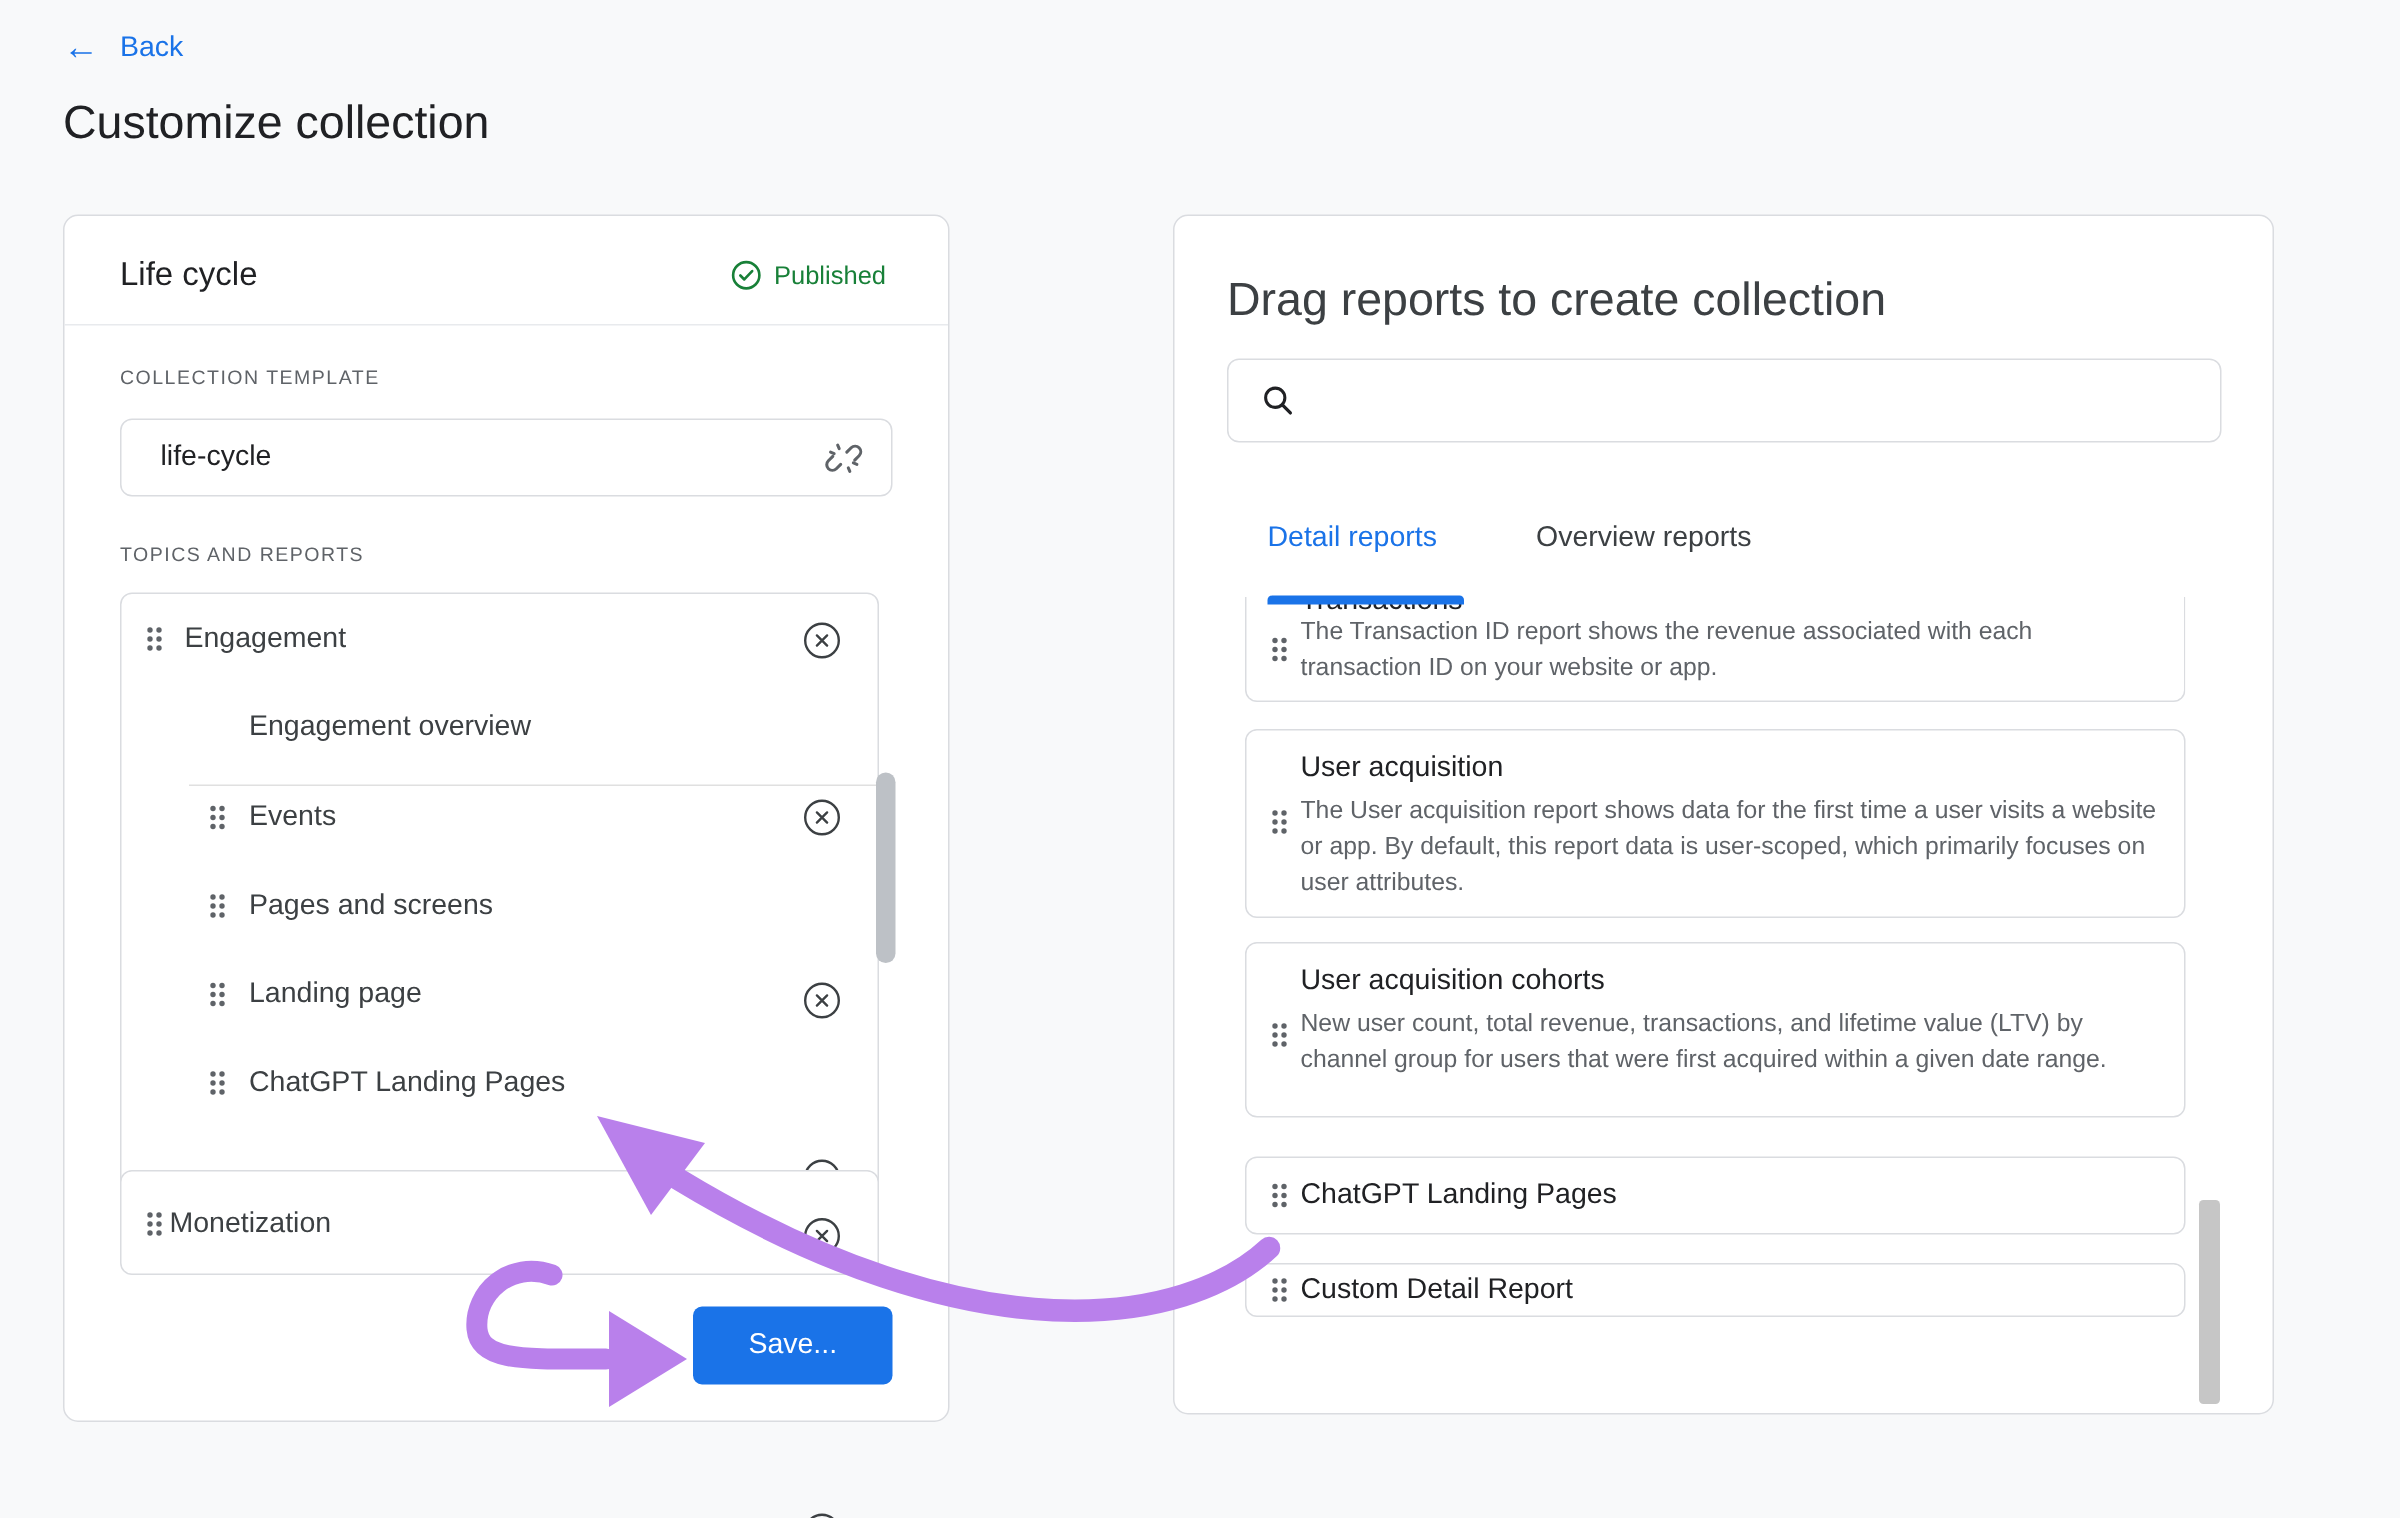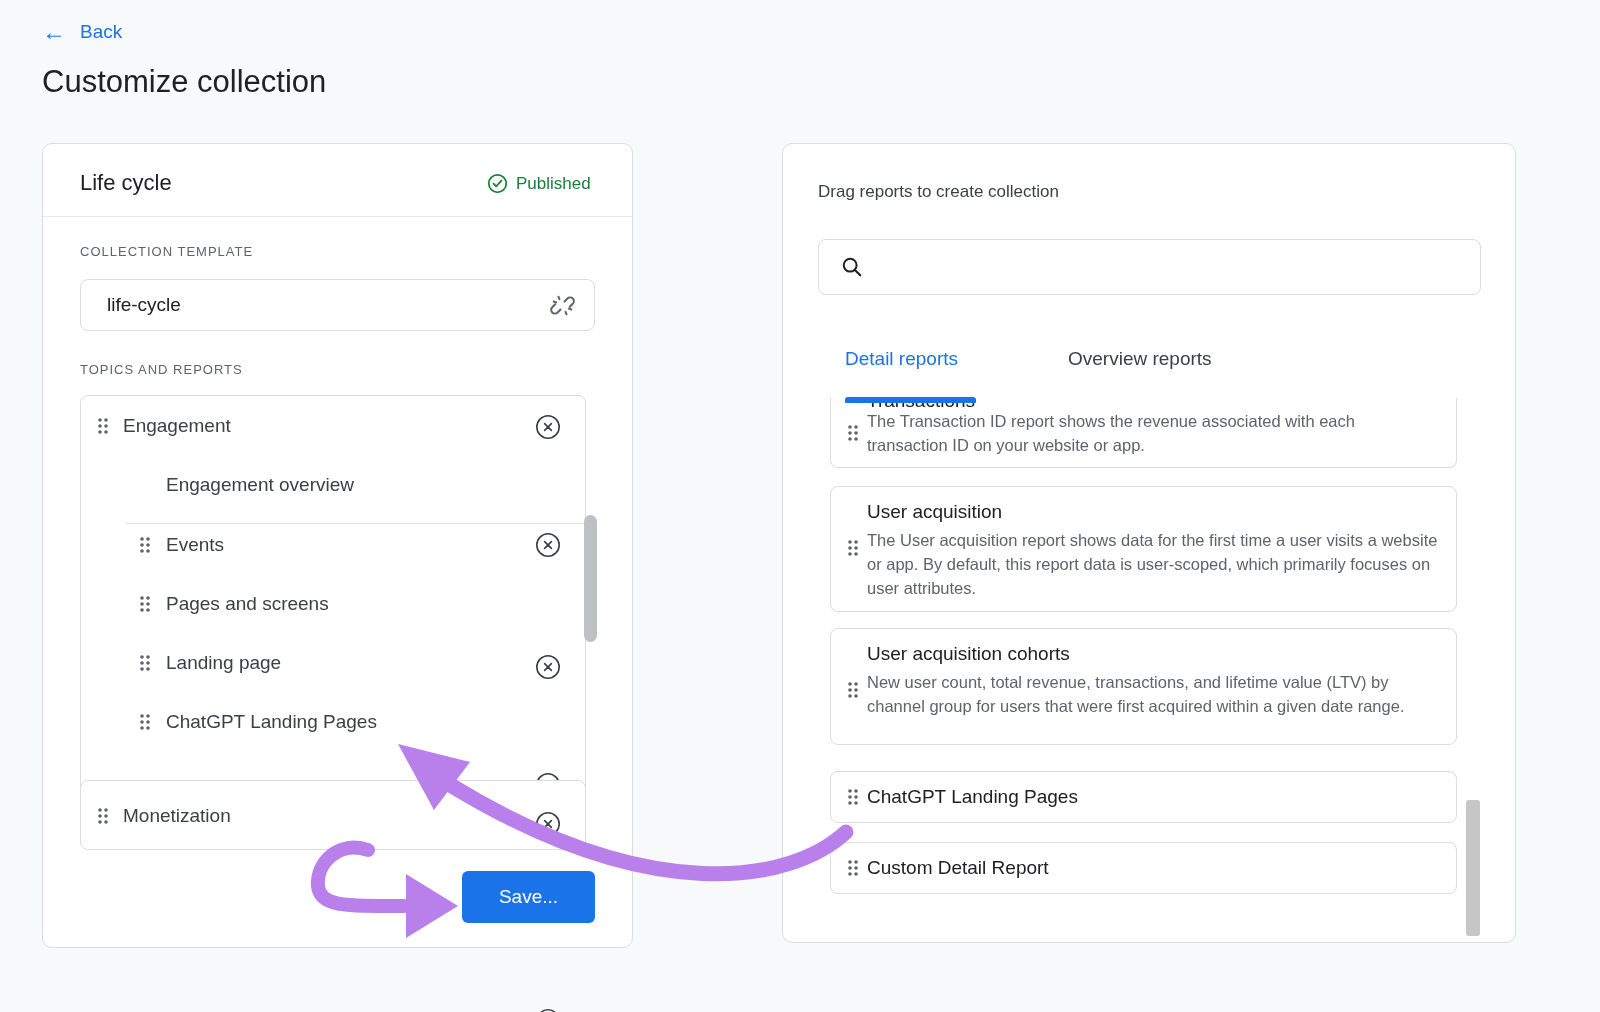--- a/index.html
+++ b/index.html
@@ -48,47 +48,47 @@
   .sub-divider { position:absolute; left:45px; right:0; top:127px; height:1px; background:#e0e0e0; }
 
   .inner-scrollbar { left:584px; top:515px; width:13px; height:127px;
     background:#bdc1c6; border-radius:7px; z-index:2; }
 
   .save-btn { left:462px; top:871px; width:133px; height:52px; background:#1a73e8;
     border:none; border-radius:6px; color:#fff; font-size:19px; font-weight:400;
     font-family:"Liberation Sans", sans-serif; cursor:pointer; z-index:1; }
 
   
-  .rp-title { left:818px; top:182px; font-size:17px; font-weight:400; color:#3c4043; }
+  .rp-title { left:818px; top:182px; font-size:31px; font-weight:400; color:#3c4043; }
   .search-box { left:818px; top:239px; width:663px; height:56px; border:1px solid #dadce0;
     border-radius:8px; background:#fff; display:flex; align-items:center; padding:0 16px 0 22px; gap:22px; }
   .search-box input { flex:1; border:none; outline:none; font-size:19px; color:#3c4043;
     font-family:"Liberation Sans", sans-serif; background:transparent; }
   .search-box input::placeholder { color:#5f6368; opacity:1; }
 
   .tab { top:348px; font-size:19px; cursor:pointer; }
   .tab-active { left:845px; color:#1a73e8; font-weight:500; }
-  .tab-inactive { left:1068px; color:#3c4043; font-weight:400; }
+  .tab-inactive { left:1024px; color:#3c4043; font-weight:400; }
   .tab-indicator { left:845px; top:397px; width:131px; height:6px; background:#1a73e8;
     border-radius:3px 3px 0 0; z-index:5; }
 
   .report-card { position:absolute; background:#fff; border:1px solid #dadce0;
     border-radius:8px; left:830px; width:627px; }
   .rc-handle { position:absolute; left:15px; width:14px; height:20px; }
   .rc-title { position:absolute; left:36px; font-size:19px; font-weight:500; color:#202124; }
   .rc-desc { position:absolute; left:36px; right:16px; font-size:16.5px; line-height:24px; color:#5f6368; }
 
   .card-transactions { top:398px; height:70px; border-top:none; border-radius:0 0 8px 8px; }
   .clip-title { position:absolute; left:36px; top:0; height:15px; overflow:hidden; z-index:1; }
   .clip-title span { display:block; font-size:19px; font-weight:500; color:#202124;
     line-height:24px; margin-top:-9px; }
   .card-useracq { top:486px; height:126px; }
   .card-cohorts { top:628px; height:117px; }
   .card-chatgpt { top:771px; height:52px; }
-  .card-custom  { top:842px; height:52px; }
+  .card-custom  { top:842px; height:36px; }
   .rc-row-title { position:absolute; left:36px; top:50%; transform:translateY(-50%);
     font-size:19px; font-weight:500; color:#202124; }
   .rc-row-handle { position:absolute; left:15px; top:50%; transform:translateY(-50%);
     width:14px; height:20px; }
 
   .rp-scrollbar { left:1466px; top:800px; width:14px; height:136px;
     background:#c6c6c6; border-radius:3px; z-index:2; }
 
   .arrows-overlay { left:0; top:0; width:1600px; height:1012px; z-index:10; pointer-events:none; }
 </style>
@@ -225,21 +225,21 @@
     <svg class="remove-btn" style="top:313px;" viewBox="0 0 26 26">
       <circle cx="13" cy="13" r="11.2" fill="none" stroke="#3c4043" stroke-width="1.6"></circle>
       <path d="M9.6 9.6 L16.4 16.4 M16.4 9.6 L9.6 16.4" stroke="#3c4043" stroke-width="1.6" stroke-linecap="round"></path>
     </svg>
   </div>
 </div>
 
 <div class="abs inner-scrollbar"></div>
 
 <div class="abs group-card monetization-card">
-  <div class="row" style="top:8px; height:54px; padding-left:15px; gap:13px;">
+  <div class="row" style="top:8px; height:54px; padding-left:15px; gap:3px;">
     <svg class="drag-handle" viewBox="0 0 14 20">
       <g fill="#5f6368">
           <circle cx="4" cy="4" r="1.8"></circle>
           <circle cx="10" cy="4" r="1.8"></circle>
           <circle cx="4" cy="10" r="1.8"></circle>
           <circle cx="10" cy="10" r="1.8"></circle>
           <circle cx="4" cy="16" r="1.8"></circle>
           <circle cx="10" cy="16" r="1.8"></circle>
         </g>
     </svg>

